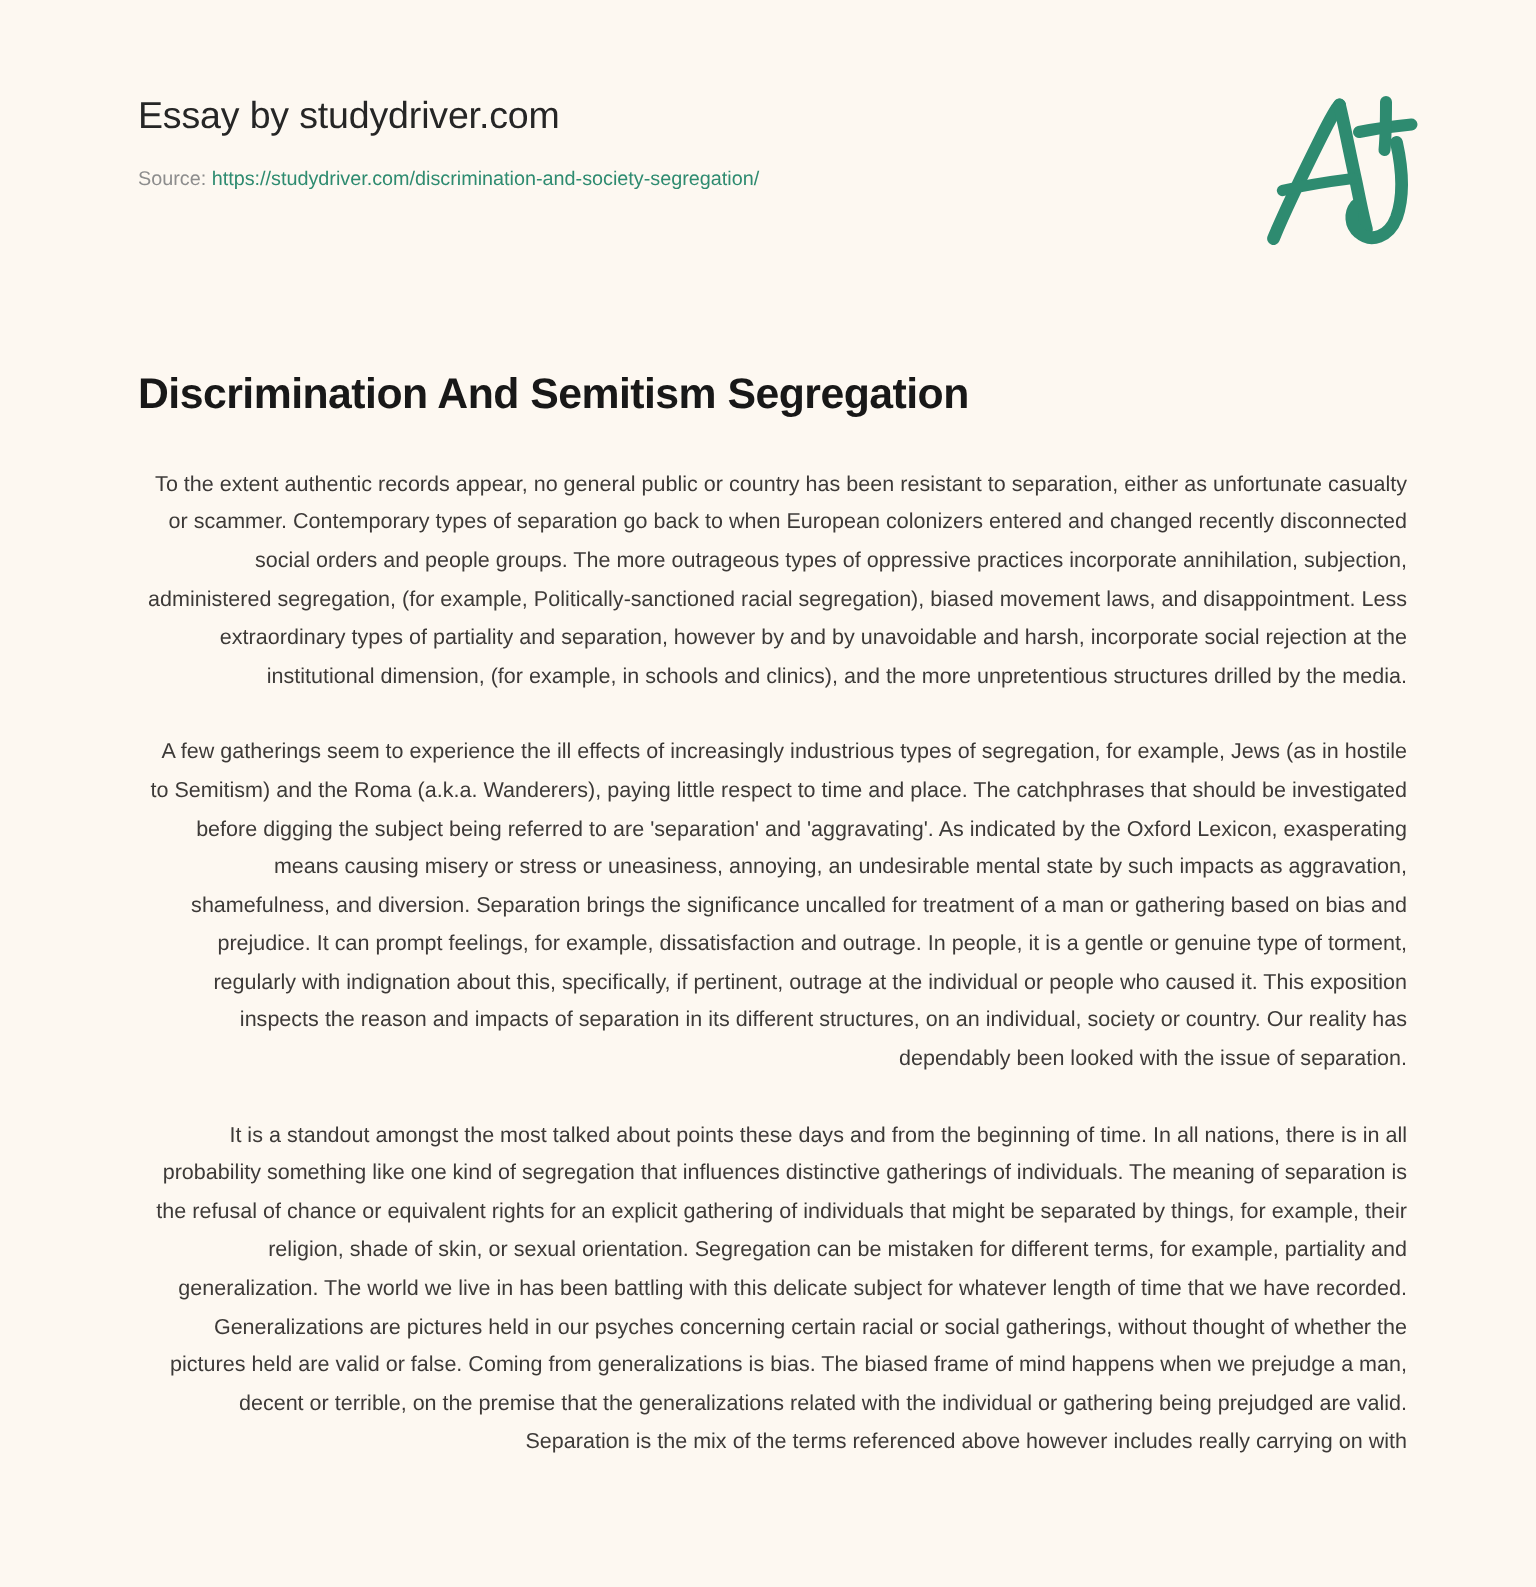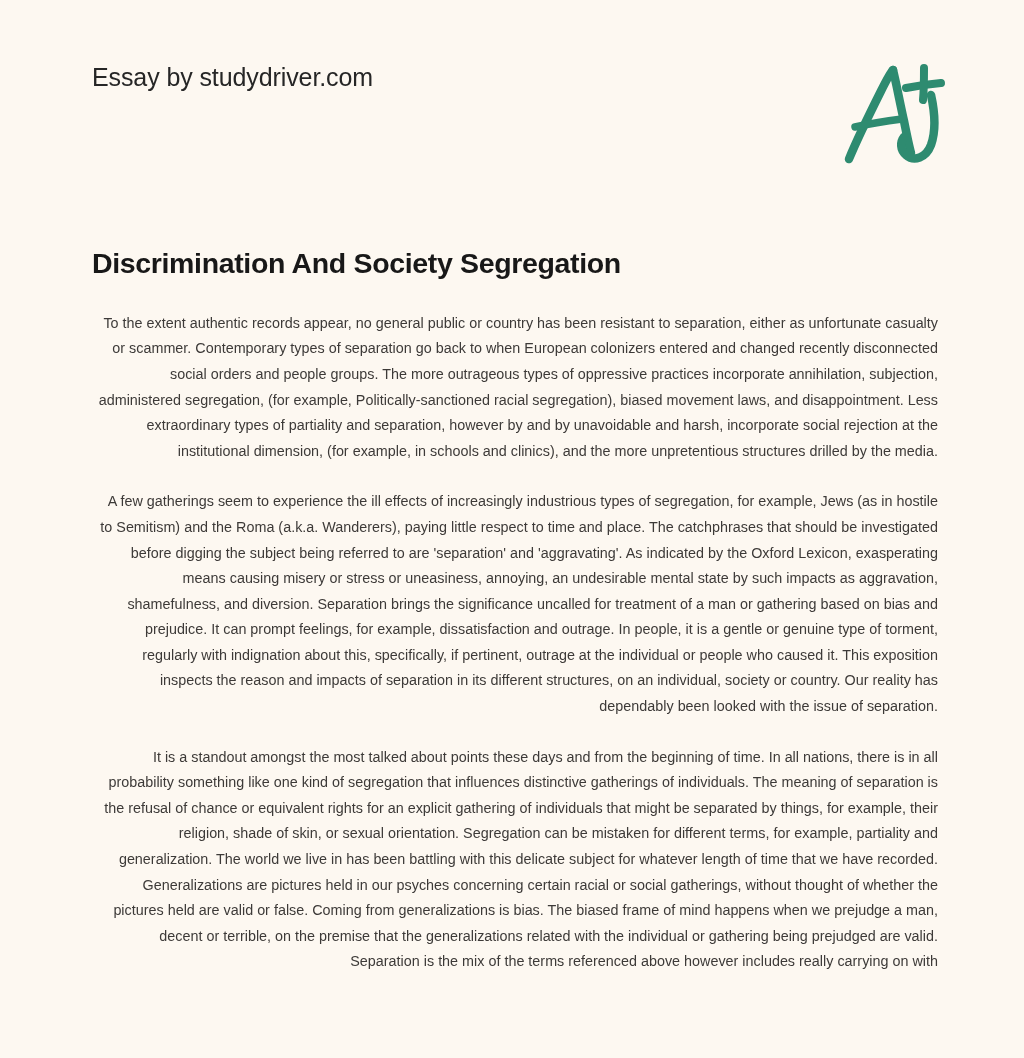--- a/index.html
+++ b/index.html
@@ -96,20 +96,24 @@
     margin-bottom: 16px;
   }
 </style>
 </head>
 <body>
 
 <div class="page">
 
   <div class="header">
     <div class="byline">Essay by studydriver.com</div>
+    <div class="source-line">
+      <span class="source-label">Source:</span>
+      <a class="source-url" href="#">https://studydriver.com/discrimination-and-society-segregation/</a>
+    </div>
   </div>
 
   <div class="logo">
     <svg viewBox="0 0 120 124" xmlns="http://www.w3.org/2000/svg">
       <g fill="none" stroke="#2e8b70" stroke-linecap="round" stroke-linejoin="round">
 
         <path d="M13 101 C20 84 34 55 45 33 C50 23 54 15 57 12" stroke-width="8.5"></path>
 
         <path d="M57 12 C60 24 64 45 68 63 C71 78 73 88 75 95" stroke-width="8.5"></path>
 
@@ -118,21 +122,21 @@
         <path d="M95 37 C99 55 100 73 95 87 C90 100 78 104 70 97 C64 92 64 84 68 79" stroke-width="8.5"></path>
 
         <path d="M70 30 C80 28 94 26 105 25" stroke-width="8"></path>
 
         <path d="M88 10 C88 20 88 32 87 42" stroke-width="8"></path>
       </g>
     </svg>
   </div>
 
   <div class="article">
-    <h1 class="article-title">Discrimination And Society Segregation</h1>
+    <h1 class="article-title">Discrimination And Semitism Segregation</h1>
     <div class="article-body">
       <p>To the extent authentic records appear, no general public or country has been resistant to separation, either as unfortunate casualty or scammer. Contemporary types of separation go back to when European colonizers entered and changed recently disconnected social orders and people groups. The more outrageous types of oppressive practices incorporate annihilation, subjection, administered segregation, (for example, Politically-sanctioned racial segregation), biased movement laws, and disappointment. Less extraordinary types of partiality and separation, however by and by unavoidable and harsh, incorporate social rejection at the institutional dimension, (for example, in schools and clinics), and the more unpretentious structures drilled by the media.</p>
       <p>A few gatherings seem to experience the ill effects of increasingly industrious types of segregation, for example, Jews (as in hostile to Semitism) and the Roma (a.k.a. Wanderers), paying little respect to time and place. The catchphrases that should be investigated before digging the subject being referred to are 'separation' and 'aggravating'. As indicated by the Oxford Lexicon, exasperating means causing misery or stress or uneasiness, annoying, an undesirable mental state by such impacts as aggravation, shamefulness, and diversion. Separation brings the significance uncalled for treatment of a man or gathering based on bias and prejudice. It can prompt feelings, for example, dissatisfaction and outrage. In people, it is a gentle or genuine type of torment, regularly with indignation about this, specifically, if pertinent, outrage at the individual or people who caused it. This exposition inspects the reason and impacts of separation in its different structures, on an individual, society or country. Our reality has dependably been looked with the issue of separation.</p>
       <p>It is a standout amongst the most talked about points these days and from the beginning of time. In all nations, there is in all probability something like one kind of segregation that influences distinctive gatherings of individuals. The meaning of separation is the refusal of chance or equivalent rights for an explicit gathering of individuals that might be separated by things, for example, their religion, shade of skin, or sexual orientation. Segregation can be mistaken for different terms, for example, partiality and generalization. The world we live in has been battling with this delicate subject for whatever length of time that we have recorded. Generalizations are pictures held in our psyches concerning certain racial or social gatherings, without thought of whether the pictures held are valid or false. Coming from generalizations is bias. The biased frame of mind happens when we prejudge a man, decent or terrible, on the premise that the generalizations related with the individual or gathering being prejudged are valid. Separation is the mix of the terms referenced above however includes really carrying on with</p>
     </div>
   </div>
 
 </div>
 
 </body></html>

